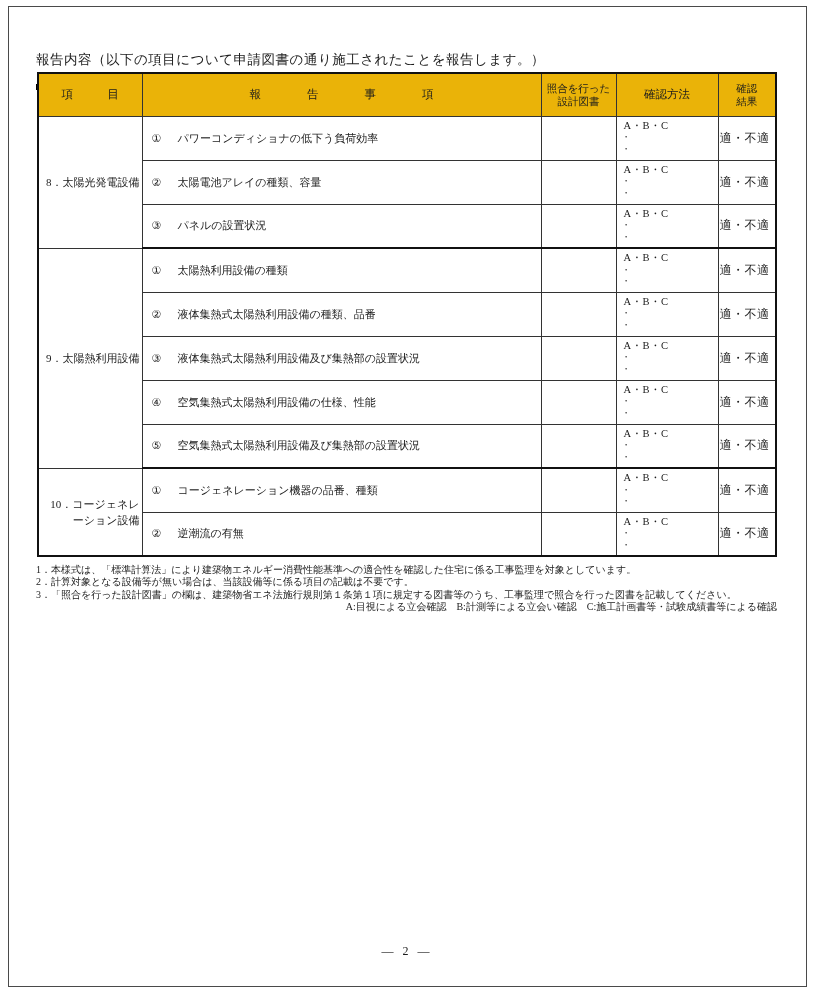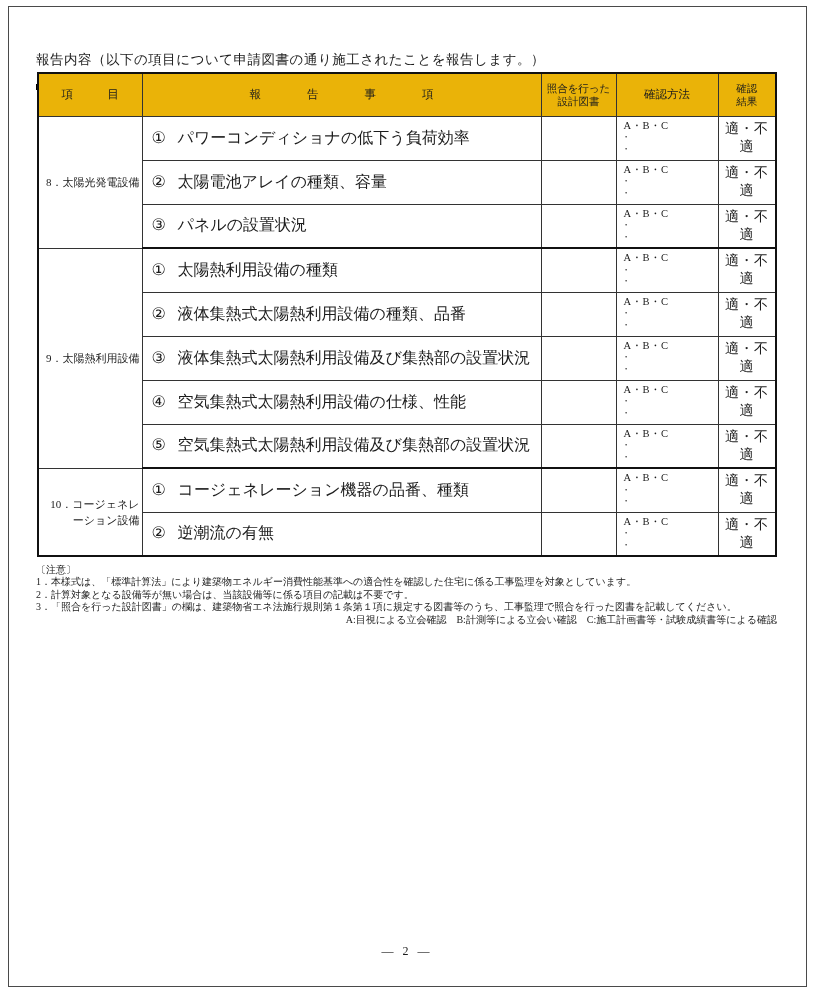--- a/index.html
+++ b/index.html
@@ -23,32 +23,32 @@
     border:2px solid #111; width:738px;
   }
   table.report td { border:1px solid #333; overflow:hidden; }
   thead tr { height:43px; }
   thead td {
     background:#eab308; border-bottom:2px solid #111;
     text-align:center; font-size:11.5px; vertical-align:middle;
   }
   thead td.hdr-small { font-size:10.5px; line-height:13px; }
   tbody tr { height:44px; }
-  tbody td { font-size:16px; }
+  tbody td { font-size:11px; }
   td.sec {
     text-align:right; vertical-align:middle;
     padding:1px 2px 1px 4px; line-height:16px; font-size:11px;margin-top:48px;
   }
   td.item { vertical-align:middle; padding-left:9px; }
   .num { display:inline-block; width:26px; }
   td.design { background:#fff; }
   td.method { vertical-align:top; padding:3px 0 0 0; line-height:12.5px; font-size:10.5px; }
   .m-abc { padding-left:7px; letter-spacing:0.5px; }
   .m-dot { padding-left:5px; font-size:9px; line-height:11.5px; }
-  td.result { text-align:center; font-size:14px; letter-spacing:0.5px; }
+  td.result { font-size:12px; letter-spacing:0.5px; }
   tr.sec-end td { border-bottom:2px solid #111; }
   .notes {
     position:absolute; left:36px; top:564px; width:741px;
     font-size:10px; line-height:12.4px; white-space:nowrap;
   }
   .notes .legend { text-align:right; white-space:nowrap; }
   .pagenum {
     position:absolute; left:0; right:0; top:944px;
     text-align:center; font-size:12px; letter-spacing:3px;
   }
@@ -190,21 +190,20 @@
             <div class="m-dot">・</div>
             <div class="m-dot">・</div>
           </td>
           <td class="result">適・不適</td>
         </tr>
       </tbody>
     </table>
   </div>
 
   <div class="notes">
-    <div>〔注意〕</div>
     <div>1．本様式は、「標準計算法」により建築物エネルギー消費性能基準への適合性を確認した住宅に係る工事監理を対象としています。</div>
     <div>2．計算対象となる設備等が無い場合は、当該設備等に係る項目の記載は不要です。</div>
     <div>3．「照合を行った設計図書」の欄は、建築物省エネ法施行規則第１条第１項に規定する図書等のうち、工事監理で照合を行った図書を記載してください。</div>
     <div class="legend">A:目視による立会確認　B:計測等による立会い確認　C:施工計画書等・試験成績書等による確認</div>
   </div>
 
   <div class="pagenum">― 2 ―</div>
 </div>
 
 </body></html>

